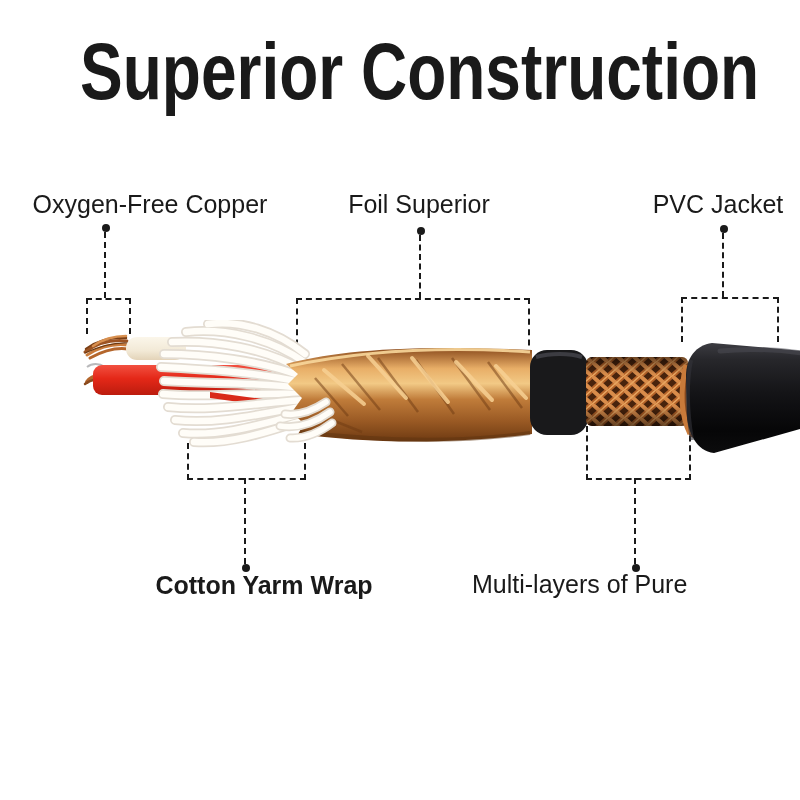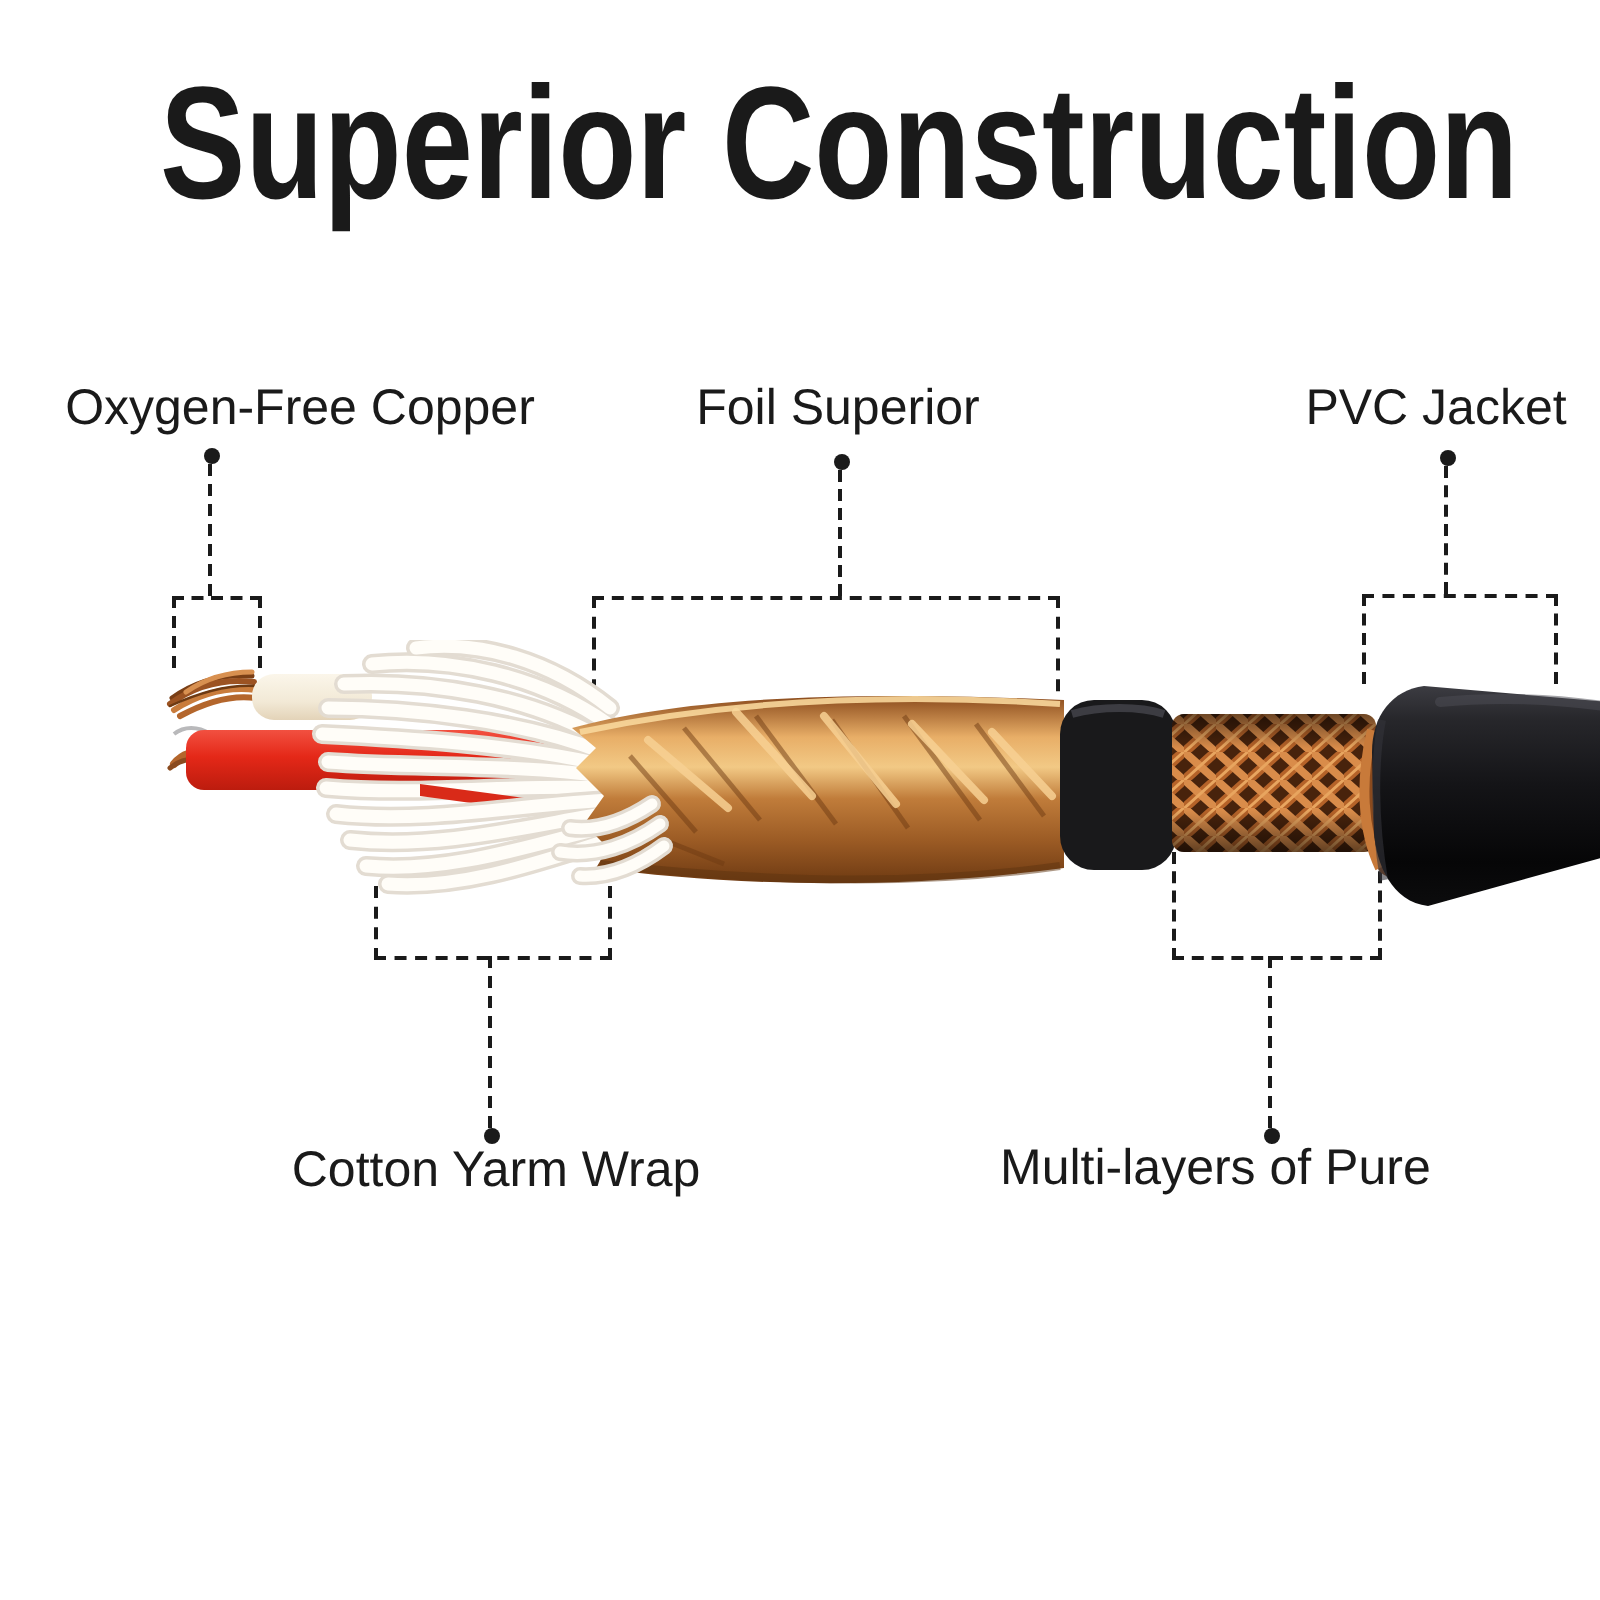--- a/index.html
+++ b/index.html
@@ -39,22 +39,22 @@
 <body>
 
 <div class="stage">
 
   <div class="title">Superior Construction</div>
 
   <div class="label center" style="left:20px;top:188px;width:260px;">Oxygen-Free Copper</div>
   <div class="label center" style="left:319px;top:188px;width:200px;">Foil Superior</div>
   <div class="label center" style="left:618px;top:188px;width:200px;">PVC Jacket</div>
 
-  <div class="label center" style="left:128px;top:569px;width:240px;">Cotton Yarm Wrap</div>
-  <div class="label two-line" style="left:500px;top:567px;line-height:35px;text-align:center;">
+  <div class="label center" style="left:144px;top:569px;width:240px;font-weight:bold;">Cotton Yarm Wrap</div>
+  <div class="label two-line" style="left:472px;top:567px;line-height:35px;text-align:center;">
     <span>Multi-layers of Pure</span>
   </div>
 
   <div class="dot" style="left:102px;top:224px;"></div>
   <div class="dot" style="left:417px;top:227px;"></div>
   <div class="dot" style="left:720px;top:225px;"></div>
   <div class="dot" style="left:242px;top:564px;"></div>
   <div class="dot" style="left:632px;top:564px;"></div>
 
   <div class="vlead" style="left:104px;top:232px;height:66px;"></div>

